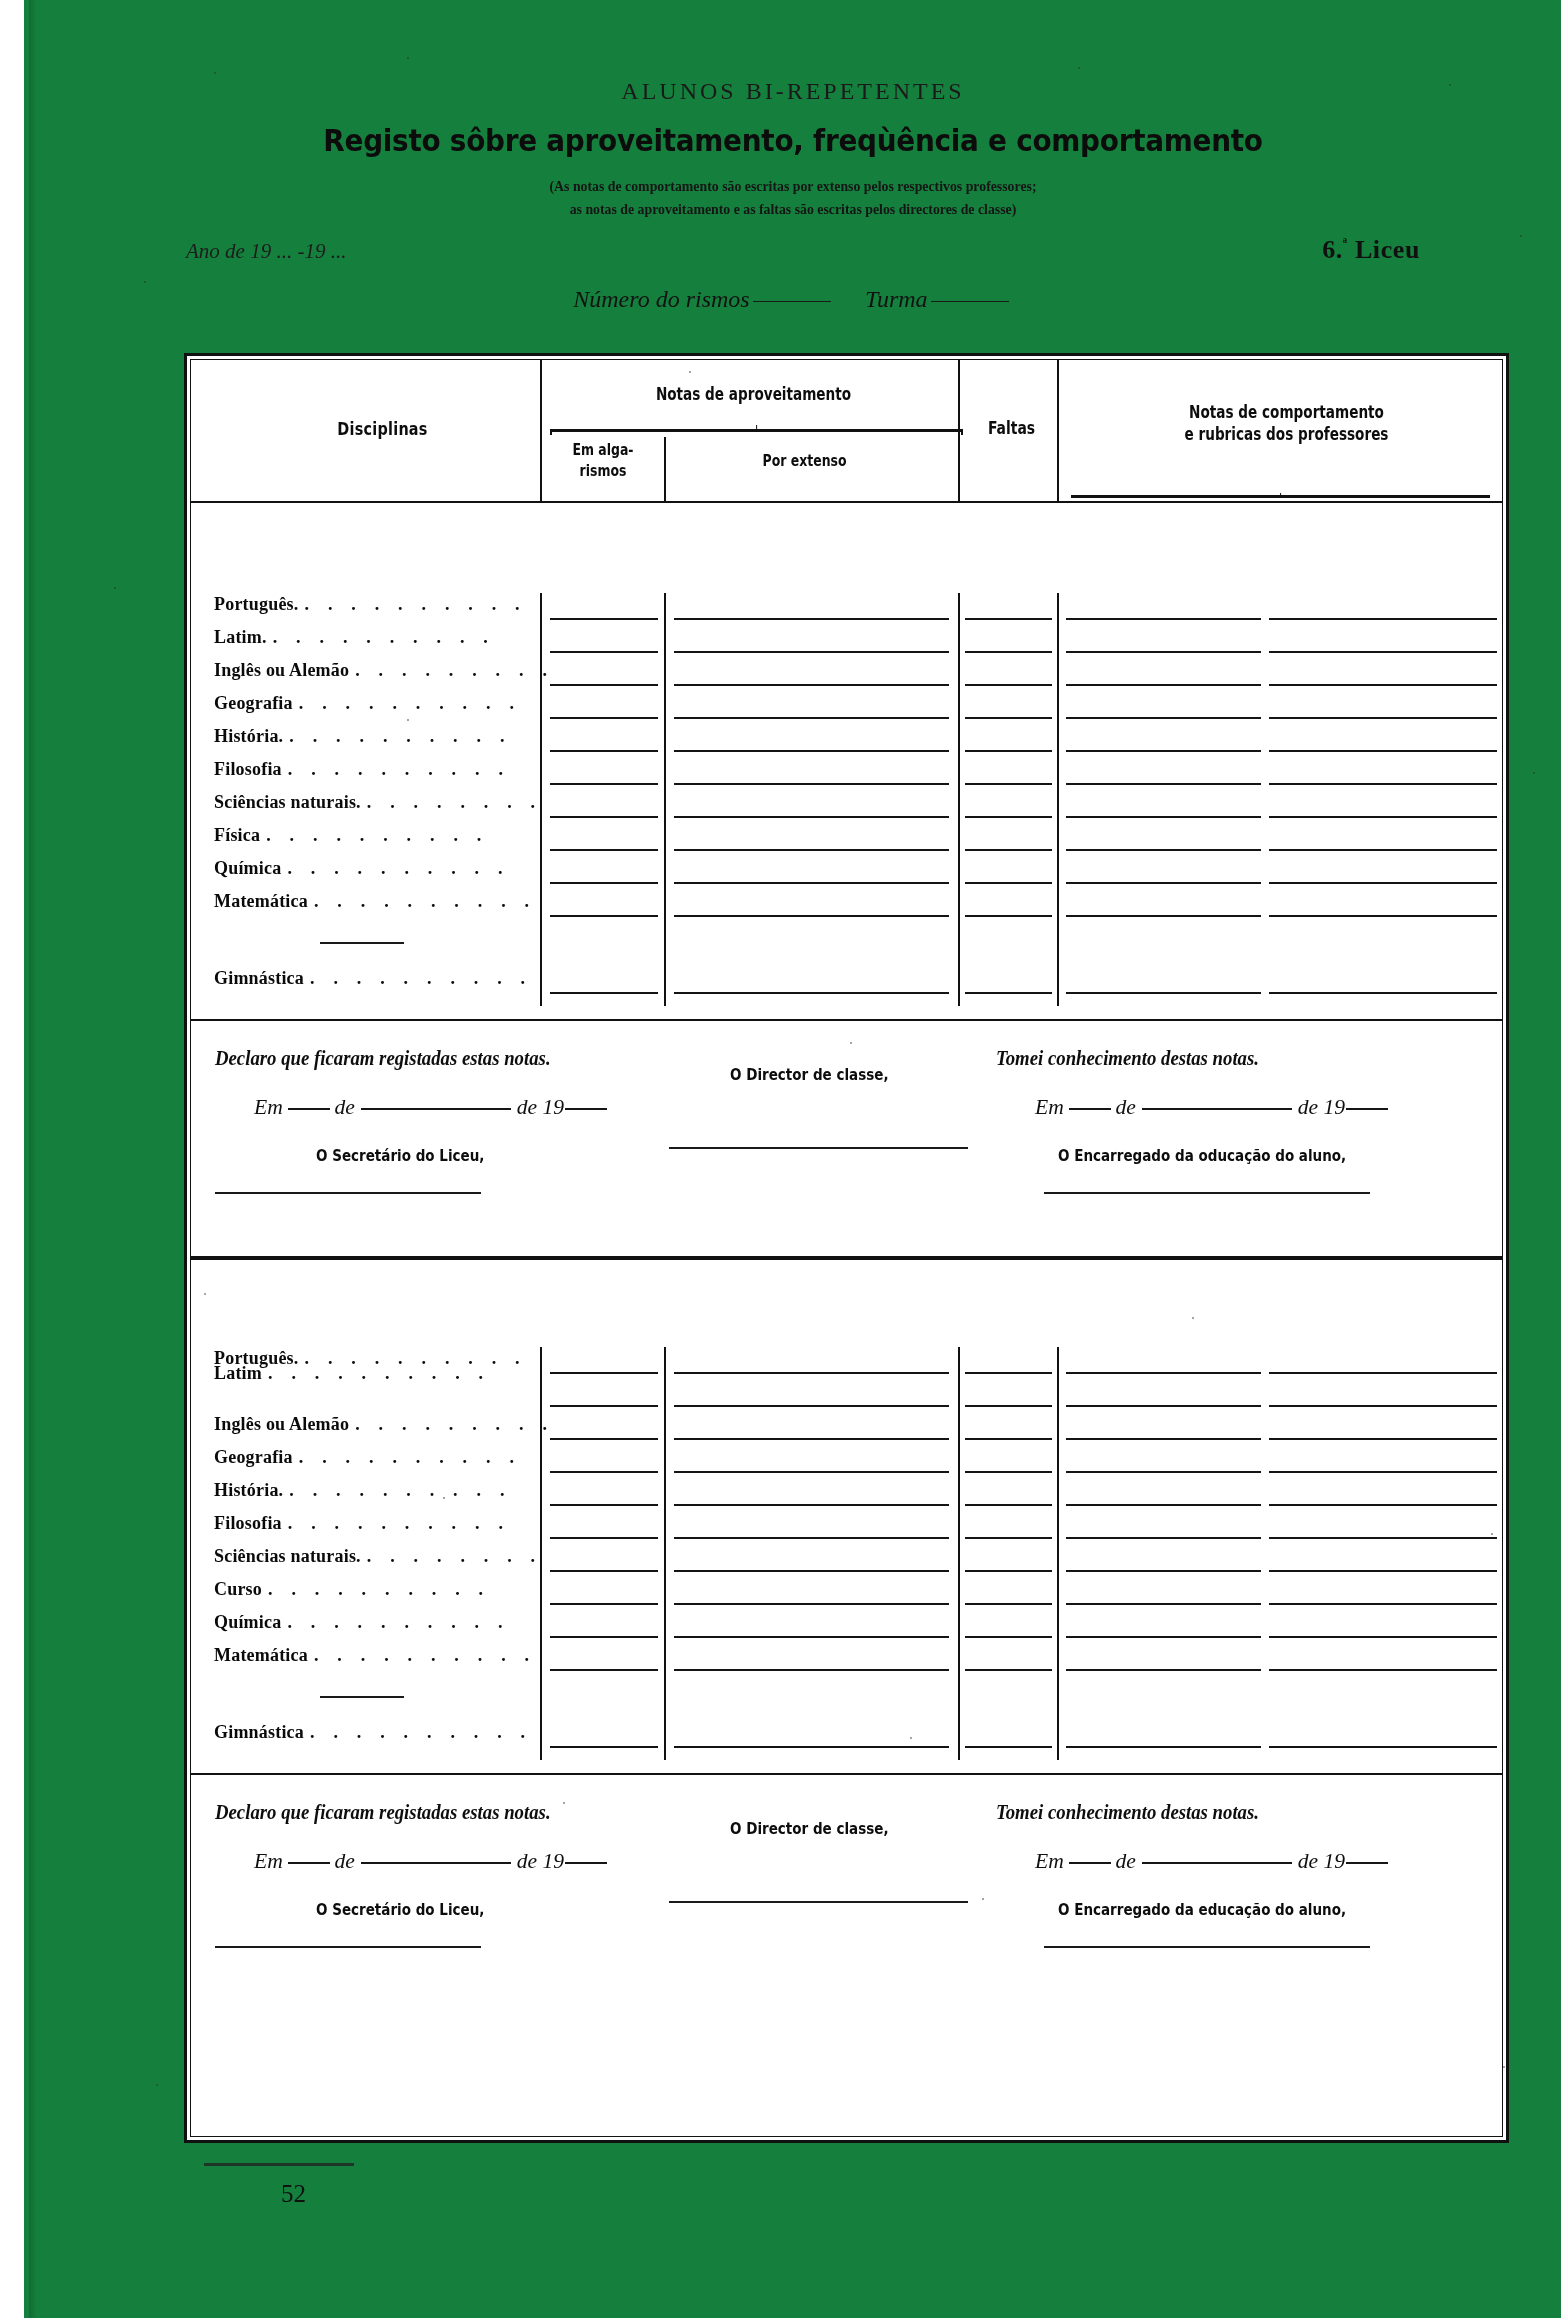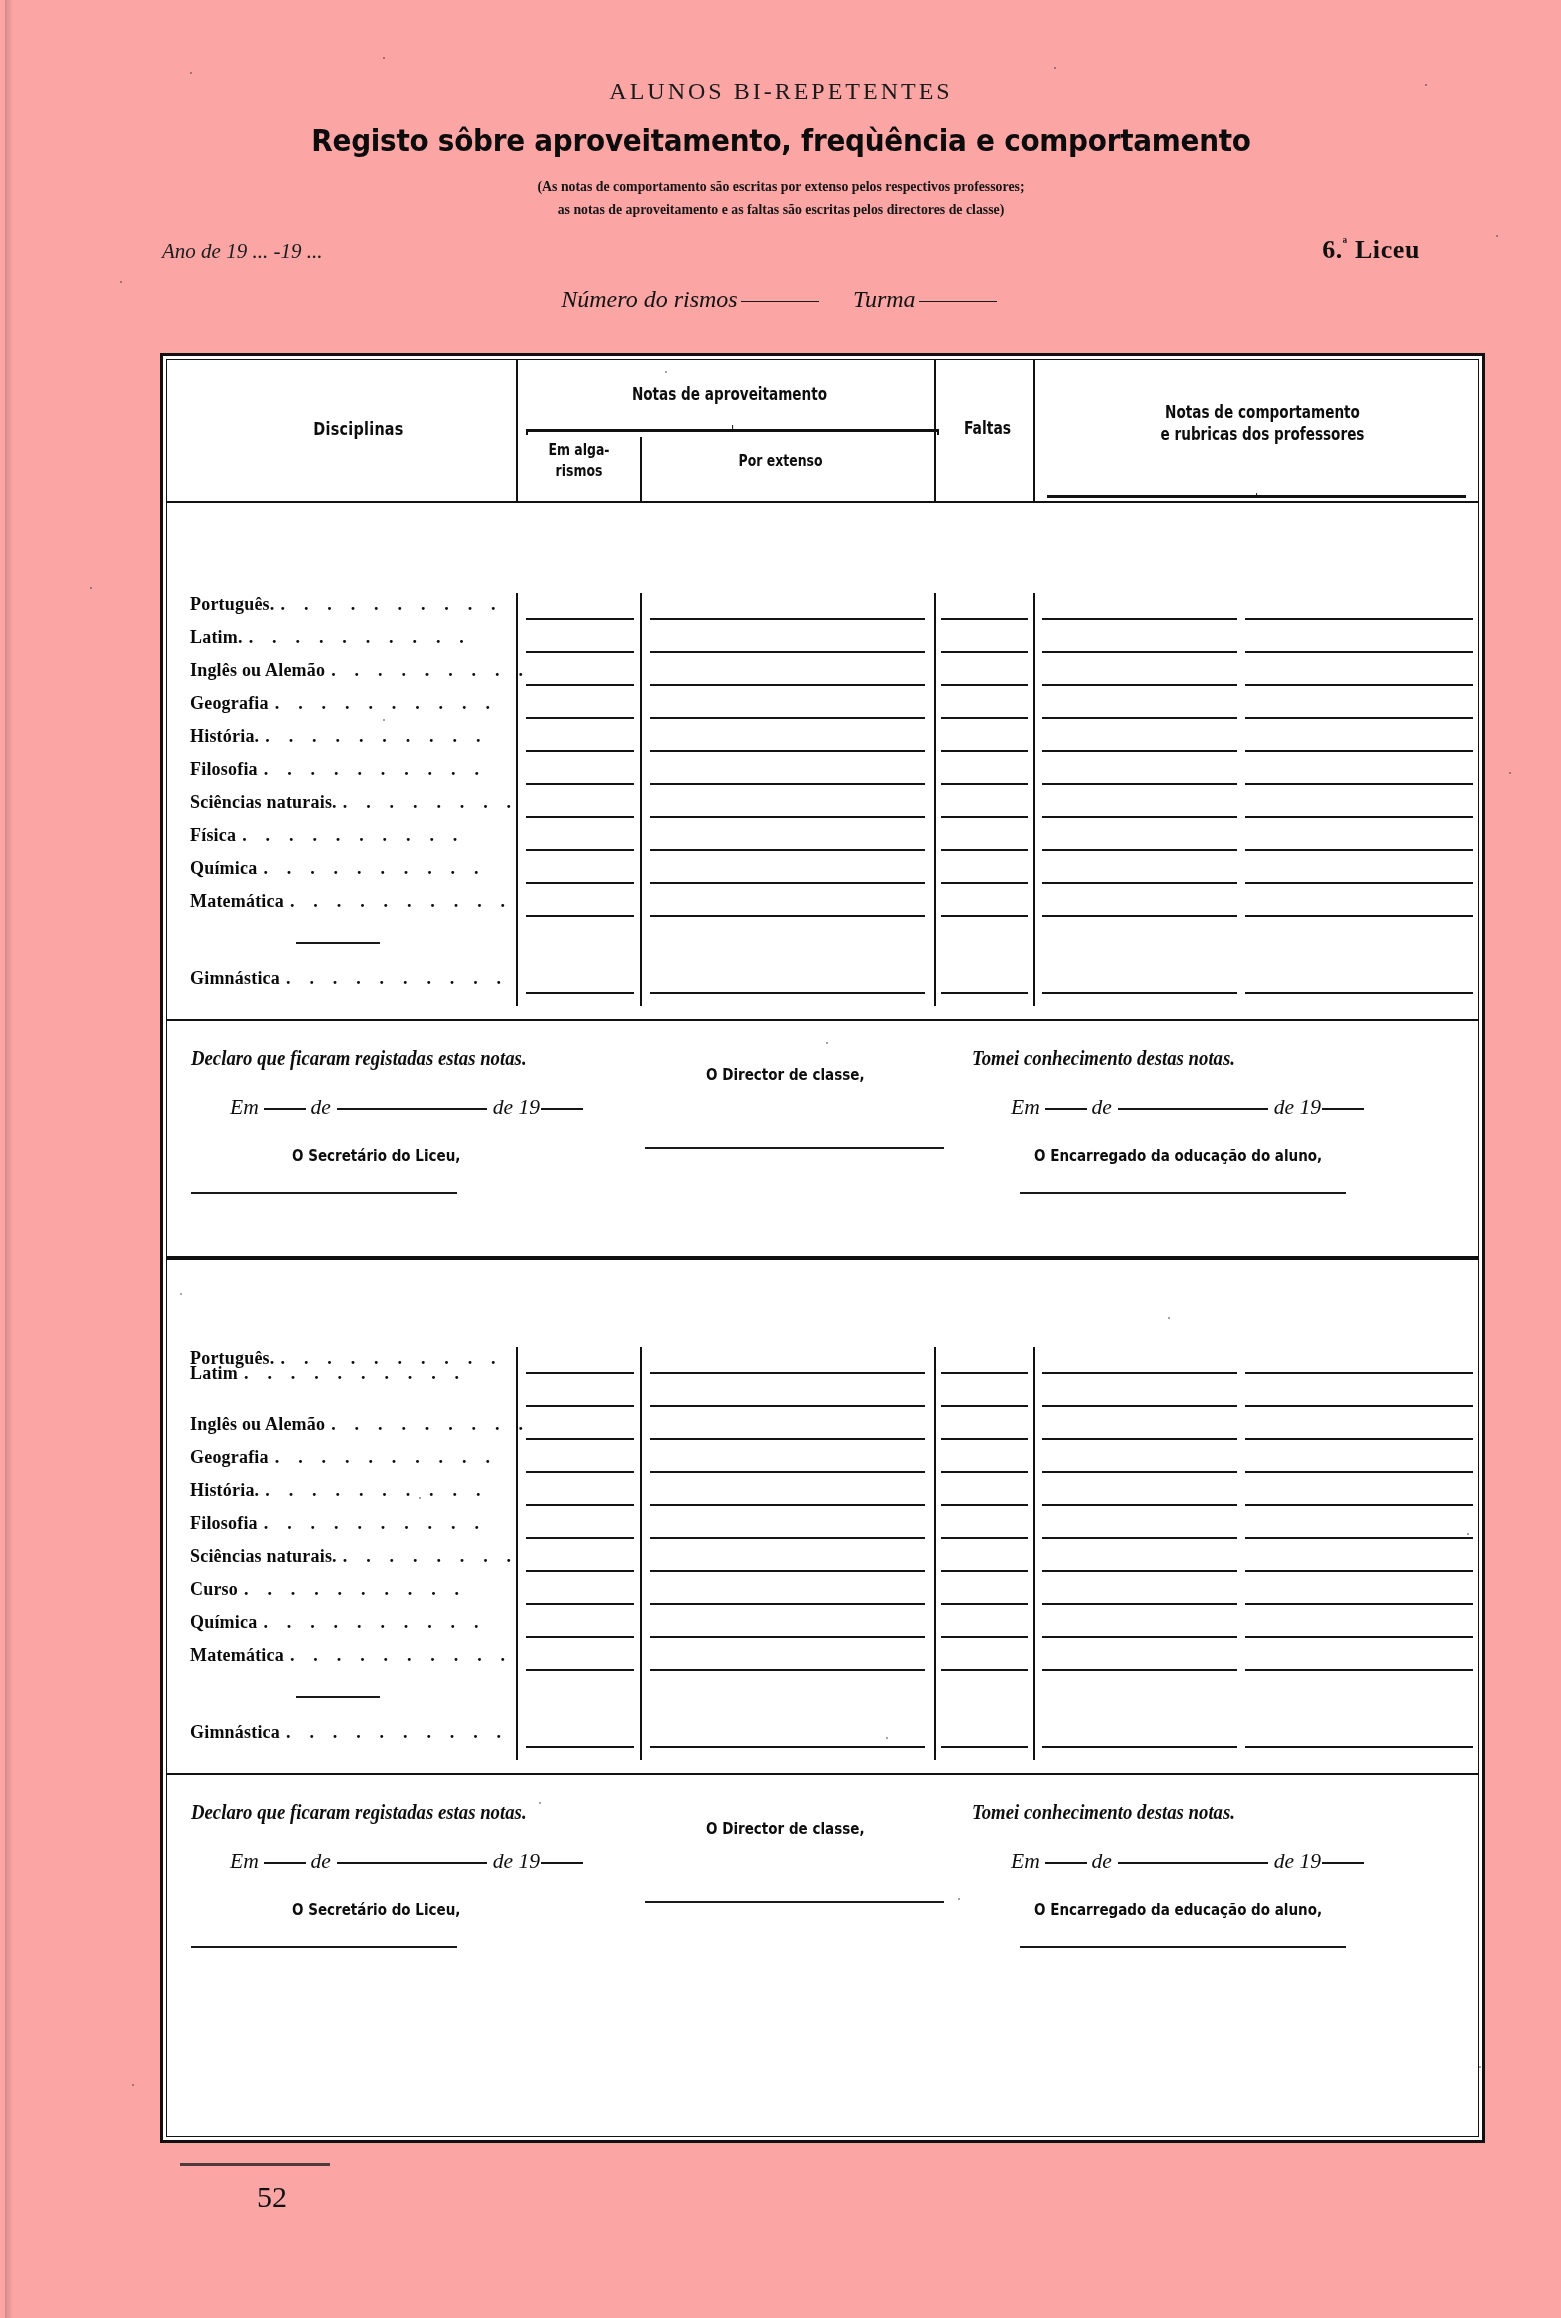--- a/index.html
+++ b/index.html
@@ -12,21 +12,22 @@
     height: 2319px;
     position: relative;
     font-family: "Liberation Serif", serif;
     color: #0a0a0a;
     overflow: hidden;
   }
 
   .page {
     position: absolute;
     inset: 0;
-    background: #fca5a5;
+    background: #15803d;
+    margin-left: 24px;
   }
 
   
   .speck { position: absolute; background: #2a2a2a; border-radius: 50%; opacity: .55; }
 
   
   .hdr { position: absolute; left: 0; right: 0; text-align: center; }
 
   .doc-kicker {
     top: 78px;
@@ -285,21 +286,21 @@
     height: 1.8px;
     background: #1a1a1a;
   }
 
   
   .pageno {
     position: absolute;
     left: 257px;
     top: 2180px;
     font-family: "Liberation Serif", serif;
-    font-size: 30px;
+    font-size: 25px;
     color: #111;
   }
 
   
   .edge-left {
     position: absolute;
     left: 4.8px; top: 0; bottom: 0; width: 8.4px;
     background: linear-gradient(90deg, rgba(0,0,0,.16), rgba(0,0,0,0));
   }
   .edge-bottom-mark {

